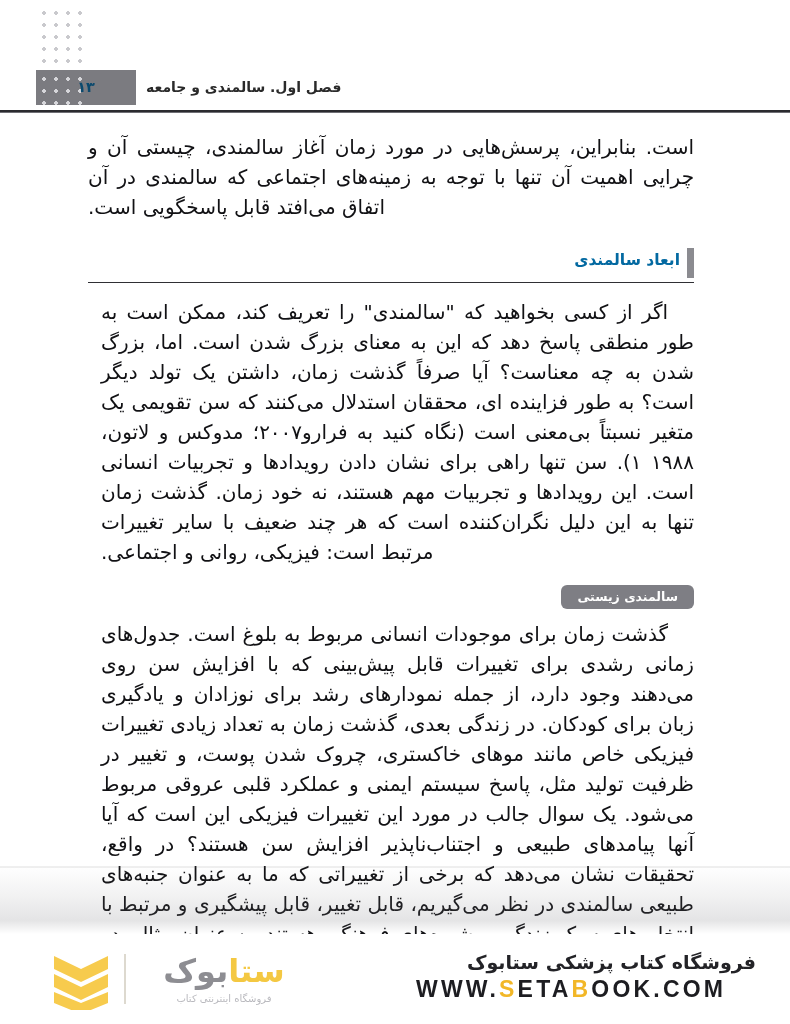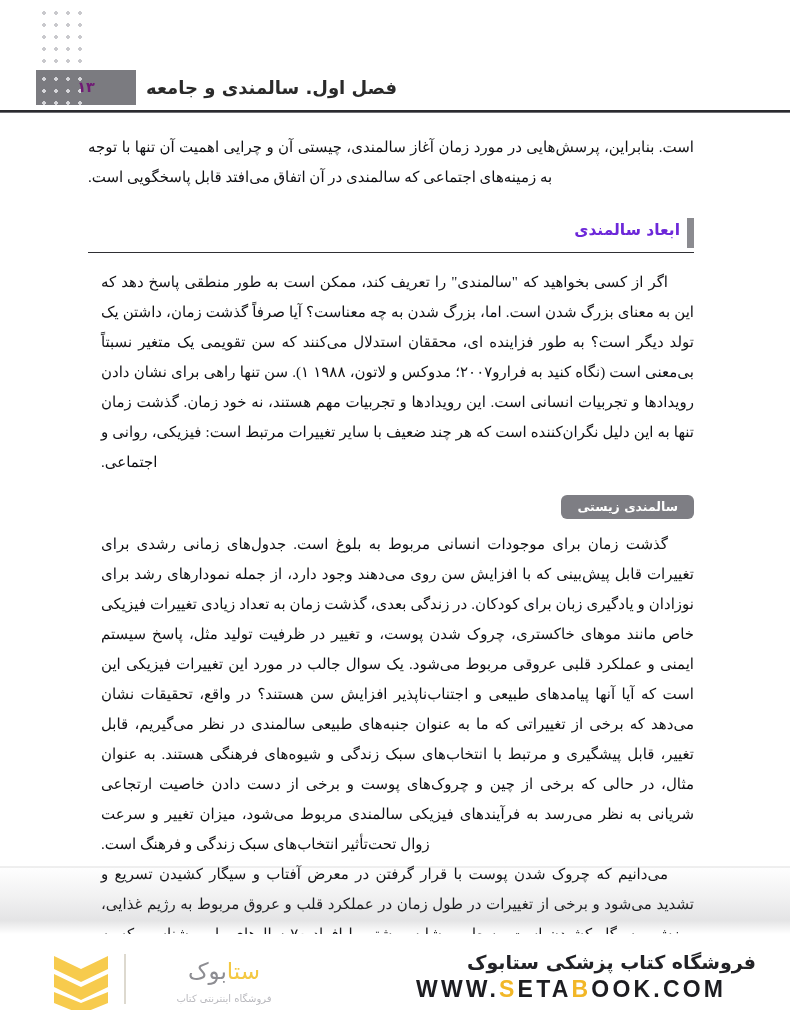--- a/index.html
+++ b/index.html
@@ -58,33 +58,33 @@
     z-index: 4;
   }
   .head-pagenum {
     position: absolute;
     top: 70px;
     left: 36px;
     width: 100px;
     height: 35px;
     line-height: 35px;
     text-align: center;
-    color: #701a75;
+    color: #0c4a6e;
     font-size: 14.5px;
     font-weight: bold;
     z-index: 6;
     letter-spacing: .5px;
   }
   .head-title {
     position: absolute;
     top: 70px;
     left: 146px;
     height: 35px;
     line-height: 35px;
-    font-size: 18px;
+    font-size: 14px;
     font-weight: bold;
     color: #2a2a2a;
     z-index: 4;
     white-space: nowrap;
   }
   .head-rule {
     position: absolute;
     top: 110px;
     right: 0;
     left: 0;
@@ -96,27 +96,26 @@
 
   
   #content {
     position: absolute;
     top: 132px;
     right: 96px;
     width: 606px;
   }
   p.body-text {
     margin: 0 0 0 0;
-    font-size: 15px;
+    font-size: 20px;
     line-height: 30px;
     text-align: justify;
     text-align-last: left;
     color: #111114;
     direction: rtl;
-    font-family: Liberation Serif, serif;
   }
   p.body-text.indent {
     text-indent: 26px;
     margin-left: 13px;
   }
 
   
   .section-heading {
     position: relative;
     margin: 24px 0 6px 0;
@@ -127,21 +126,21 @@
     position: absolute;
     top: 2px;
     right: 0;
     width: 7px;
     height: 30px;
     background: #8b8b90;
   }
   .section-heading .label {
     font-size: 15.5px;
     font-weight: bold;
-    color: #6d28d9;
+    color: #0369a1;
     line-height: 28px;
   }
   .heading-rule {
     border: 0;
     border-top: 1.6px solid #2f2f34;
     margin: 0 0 14px 0;
     width: 100%;
   }
 
   
@@ -240,22 +239,22 @@
     background: #ddd9cf;
   }
   .logo-word {
     position: absolute;
     left: 92px;
     top: 2px;
     width: 172px;
     text-align: center;
   }
   .logo-word .w-main {
-    font-size: 23px;
-    font-weight: normal;
+    font-size: 32px;
+    font-weight: bold;
     letter-spacing: -1px;
     line-height: 42px;
     color: #8d8d92;
     direction: rtl;
   }
   .logo-word .w-main .y {
     color: #f4c842;
   }
   .logo-word .w-sub {
     font-size: 10px;

